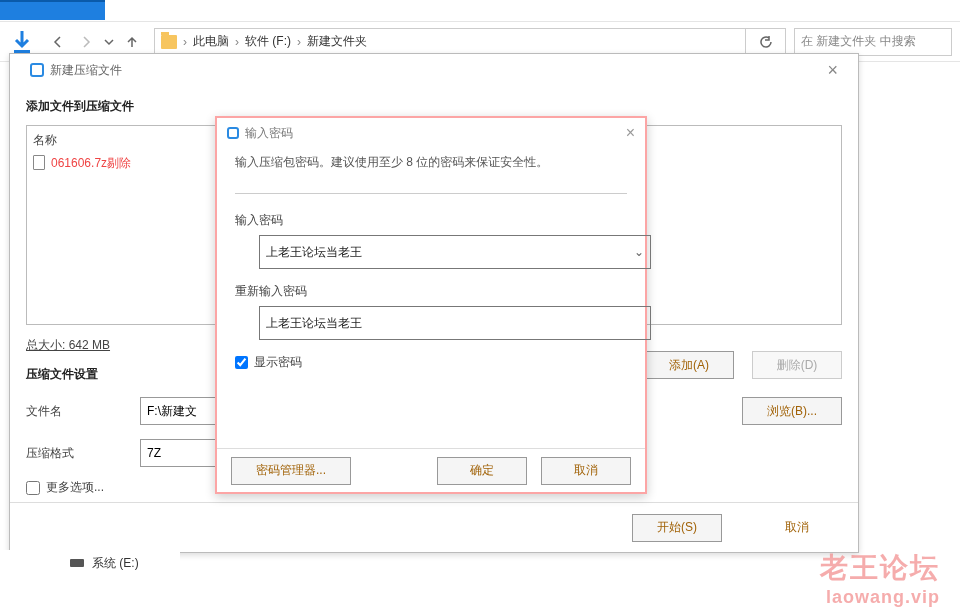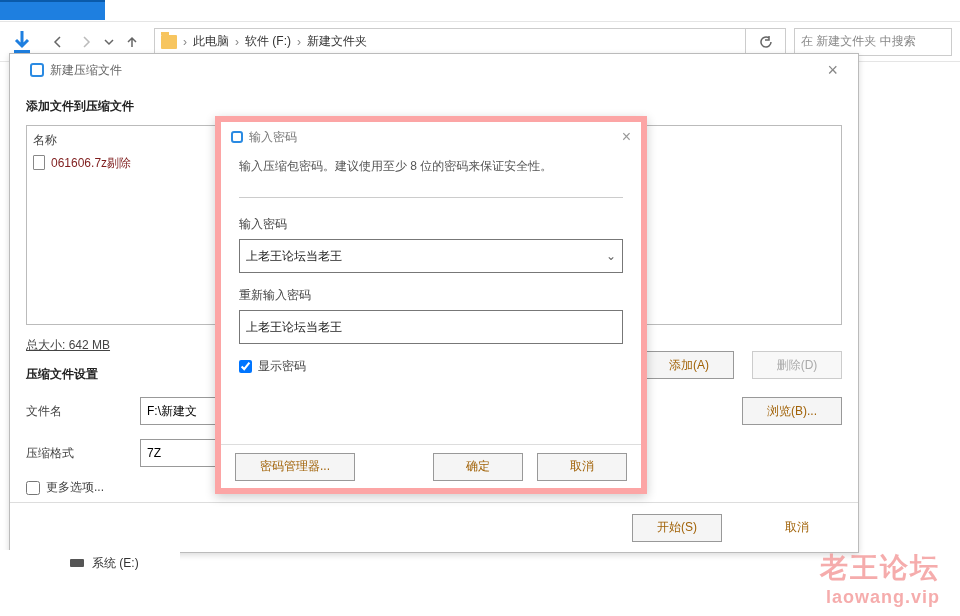--- a/index.html
+++ b/index.html
@@ -25,44 +25,44 @@
 
 
 .dlg1 { position:absolute; left:9px; top:53px; width:850px; height:500px; background:#fff; border:1px solid #bbb; box-shadow:0 2px 6px rgba(0,0,0,.15);}
 .dlg1 .title { height:32px; display:flex; align-items:center; padding:0 20px; color:#666; gap:6px;}
 .dlg1 .title .gdot{width:14px;height:14px;border:2px solid #2a8ae2;border-radius:3px;}
 .dlg1 .title .x { margin-left:auto; color:#888; font-size:18px; cursor:pointer;}
 .dlg1 .body { padding: 8px 16px; }
 .dlg1 .section-label { font-weight:bold; color:#222; margin: 4px 0 10px; }
 .filelist { border:1px solid #bbb; height:200px; padding:6px;}
 .filelist .hdr { color:#444; margin-bottom:6px;}
-.filelist .row { display:flex; align-items:flex-start; gap:6px; color:#7f1d1d;}
+.filelist .row { display:flex; align-items:flex-start; gap:6px; color:#ef4444;}
 .doc-ic{width:12px;height:15px;border:1px solid #888;border-radius:1px;position:relative;}
 .totals{ margin:12px 0; color:#444;text-decoration:underline;}
 .btnrow{ position:absolute; right:16px; top:297px; display:flex; gap:18px;}
 .btn { min-width:90px; height:28px; border:1px solid #999; background:#f5f5f5; display:flex;align-items:center;justify-content:center; color:#a16207; cursor:pointer;}
 .btn.disabled{ color:#aaa; border-color:#ccc; background:#f8f8f8;}
 .settings-label { font-weight:bold; margin-top:40px; color:#222;}
 .form-row { display:flex; align-items:center; margin-top:14px; gap:14px;}
 .form-row .lab { width:100px; color:#444;}
 .form-row .field { width:420px; height:28px; border:1px solid #999; background:#fff; padding:0 6px; display:flex;align-items:center;}
 .chk { display:flex;align-items:center; gap:6px; margin-top:12px; color:#444;}
 .chk input{width:14px;height:14px;}
 .bottom { position:absolute; left:0; right:0; bottom:0; height:50px; border-top:1px solid #ddd; display:flex; align-items:center; justify-content:flex-end; padding:0 16px; gap:30px;}
 
 
-.dlg2 { position:absolute; left:215px; top:116px; width:432px; height:378px; background:#fff; border:6px solid #fca5a5; box-shadow:0 3px 10px rgba(0,0,0,.2);}
+.dlg2 { position:absolute; left:215px; top:116px; width:432px; height:378px; background:#fff; border:2px solid #fca5a5; box-shadow:0 3px 10px rgba(0,0,0,.2);}
 .dlg2 .title { height:30px; display:flex; align-items:center; padding:0 10px; color:#777; gap:6px;}
 .dlg2 .title .gdot{width:12px;height:12px;border:2px solid #2a8ae2;border-radius:3px;}
 .dlg2 .title .x{margin-left:auto;color:#999;font-size:16px;cursor:pointer;}
 .dlg2 .body { padding: 6px 18px;}
 .dlg2 .msg { color:#555; margin-bottom:22px;}
 .dlg2 .hr{ height:1px; background:#ccc; margin: 0 0 18px;}
 .dlg2 .lab2 { color:#444; margin-bottom:6px;}
-.dlg2 .input { width:100%; height:16px; border:1px solid #777; padding:16px 6px; display:flex; align-items:center; justify-content:space-between; color:#222; margin-bottom:14px;}
+.dlg2 .input { width:100%; height:16px; border:1px solid #777; padding:16px 6px; display:flex; align-items:center; justify-content:space-between; color:#222; margin-bottom:14px;margin-left:24px;}
 .dlg2 .chev{ color:#666; }
 .dlg2 .chkrow { display:flex; align-items:center; gap:6px; margin-top:4px; color:#444;}
 .dlg2 .actions { position:absolute; left:0; right:0; bottom:0; height:44px; border-top:1px solid #ddd; display:flex; align-items:center; justify-content:flex-end; padding:0 14px; gap:14px;}
 .dlg2 .actions .btn:first-child{ margin-right:auto; padding:0 10px; min-width:120px;}
 
 .watermark { position:absolute; right:20px; bottom:8px; text-align:right; color:#f28a8a; opacity:.7; pointer-events:none;}
 .watermark .l1{font-size:28px; font-weight:bold; letter-spacing:2px;}
 .watermark .l2{font-size:18px; letter-spacing:1px;font-weight:bold;}
 svg { display:block;}
 </style>

